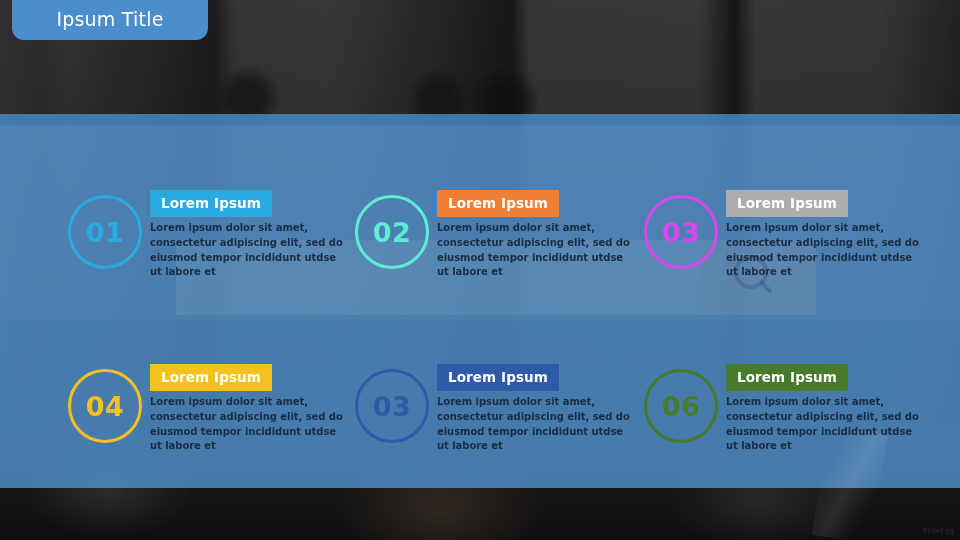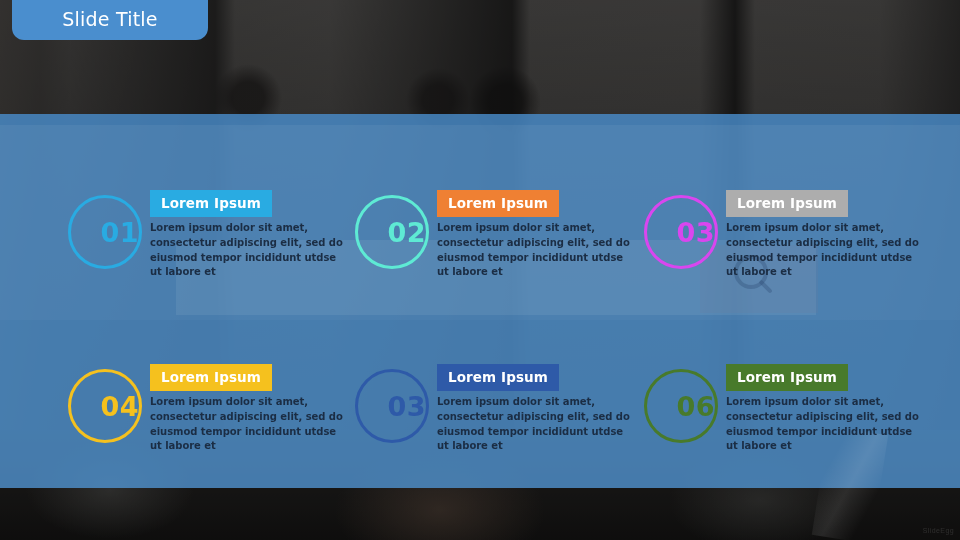--- a/index.html
+++ b/index.html
@@ -99,21 +99,21 @@
     font-family:"DejaVu Sans", sans-serif;
     letter-spacing:.2px;
   }
 
   
   .item{position:absolute;}
   .circle{
     position:absolute;left:0;top:0;
     width:74px;height:74px;border-radius:50%;
     border:3px solid currentColor;
-    display:flex;align-items:center;justify-content:flex-end;
+    display:flex;align-items:center;justify-content:center;
     box-sizing:border-box;
   }
   .circle .num{
     font-size:27px;font-weight:700;color:currentColor;
     font-family:"DejaVu Sans", sans-serif;letter-spacing:.5px;
   }
   .body{position:absolute;left:82px;top:-5px;width:196px;}
   .badge{
     display:inline-block;
     padding:5px 11px 6px 11px;
@@ -148,21 +148,21 @@
   <div class="light-band2"></div>
 
   <div class="wm-box"></div>
   <div class="wm-search">
     <div class="mag"></div>
     <div class="handle"></div>
   </div>
   <div class="wm-glare"></div>
 
   <div class="title-tab">
-    <span>Slide Title</span>
+    <span>Ipsum Title</span>
   </div>
 
   <div class="item" style="left:68px;top:195px;">
     <div class="circle" style="color:#29abe2;">
       <span class="num">01</span>
     </div>
     <div class="body">
       <div class="badge" style="background:#29abe2;">Lorem Ipsum</div>
       <div class="desc">Lorem ipsum dolor sit amet, consectetur adipiscing elit, sed do eiusmod tempor incididunt utdse ut labore et</div>
     </div>

